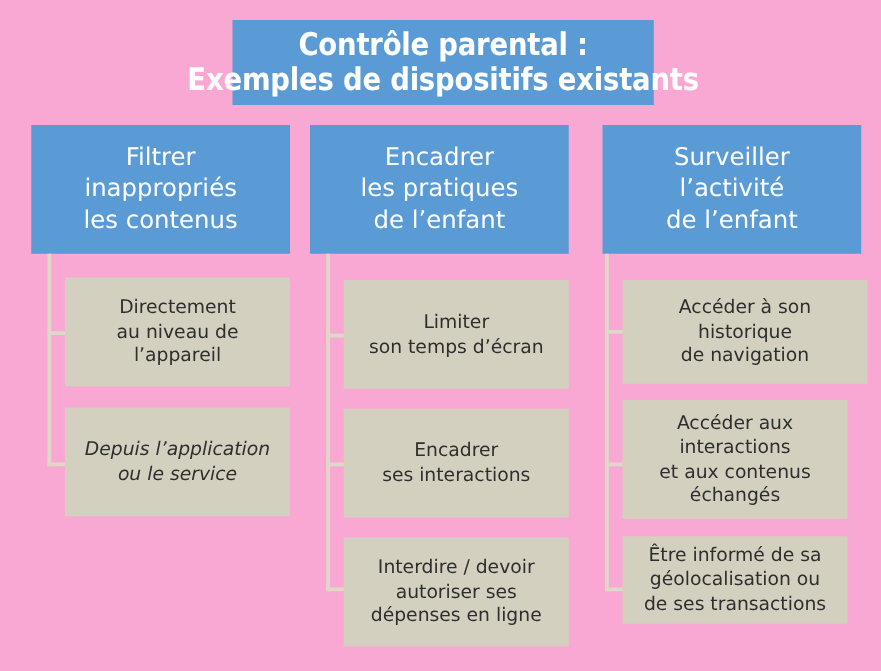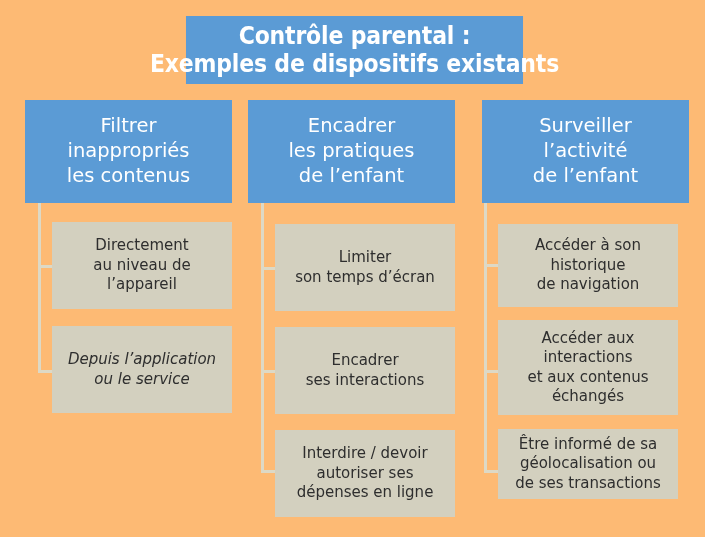--- a/index.html
+++ b/index.html
@@ -10,21 +10,21 @@
     width: 705px;
     height: 537px;
     background: #ffffff;
     font-family: "DejaVu Sans", sans-serif;
     overflow: hidden;
   }
   #canvas {
     position: relative;
     width: 705px;
     height: 537px;
-    background: #fdba74;
+    background: #f9a8d4;
   }
 
   
   .title-banner {
     position: absolute;
     left: 163px;
     top: 16px;
     width: 383px;
     height: 68px;
     background: #5b9bd5;
@@ -157,21 +157,21 @@
     <span class="hl">Surveiller</span>
     <span class="hl">l’activité</span>
     <span class="hl">de l’enfant</span>
   </div>
 
   <div class="conn-trunk" style="left:484px; top:203px; height:270px;"></div>
   <div class="conn-stub" style="left:484px; top:264px; width:16px;"></div>
   <div class="conn-stub" style="left:484px; top:370px; width:16px;"></div>
   <div class="conn-stub" style="left:484px; top:470px; width:16px;"></div>
 
-  <div class="leaf" style="left:498px; top:224px; width:180px; height:83px;">
+  <div class="leaf" style="left:498px; top:224px; width:196px; height:83px;">
     <span class="ll">Accéder à son</span>
     <span class="ll">historique</span>
     <span class="ll">de navigation</span>
   </div>
 
   <div class="leaf" style="left:498px; top:320px; width:180px; height:95px;">
     <span class="ll">Accéder aux</span>
     <span class="ll">interactions</span>
     <span class="ll">et aux contenus</span>
     <span class="ll">échangés</span>

